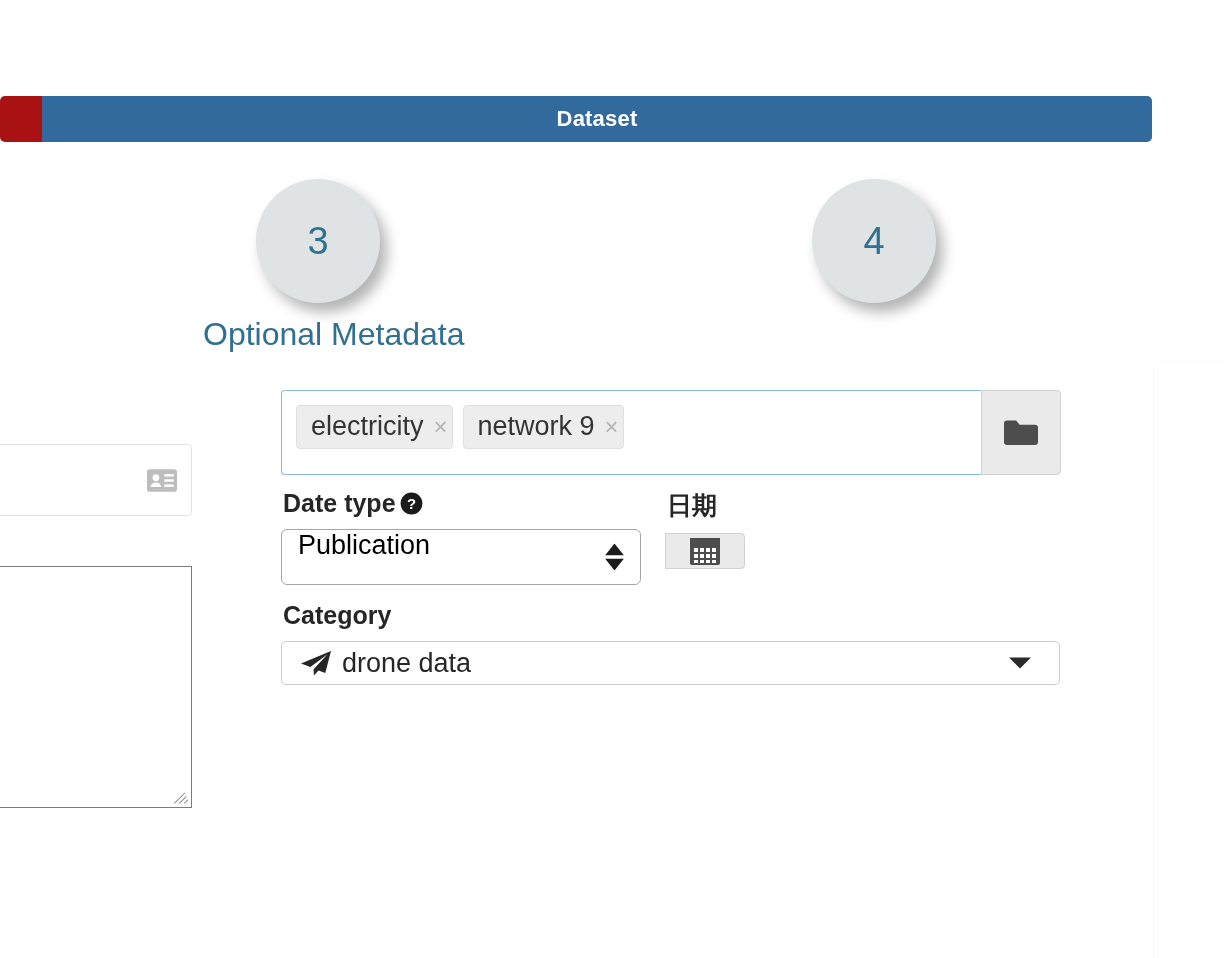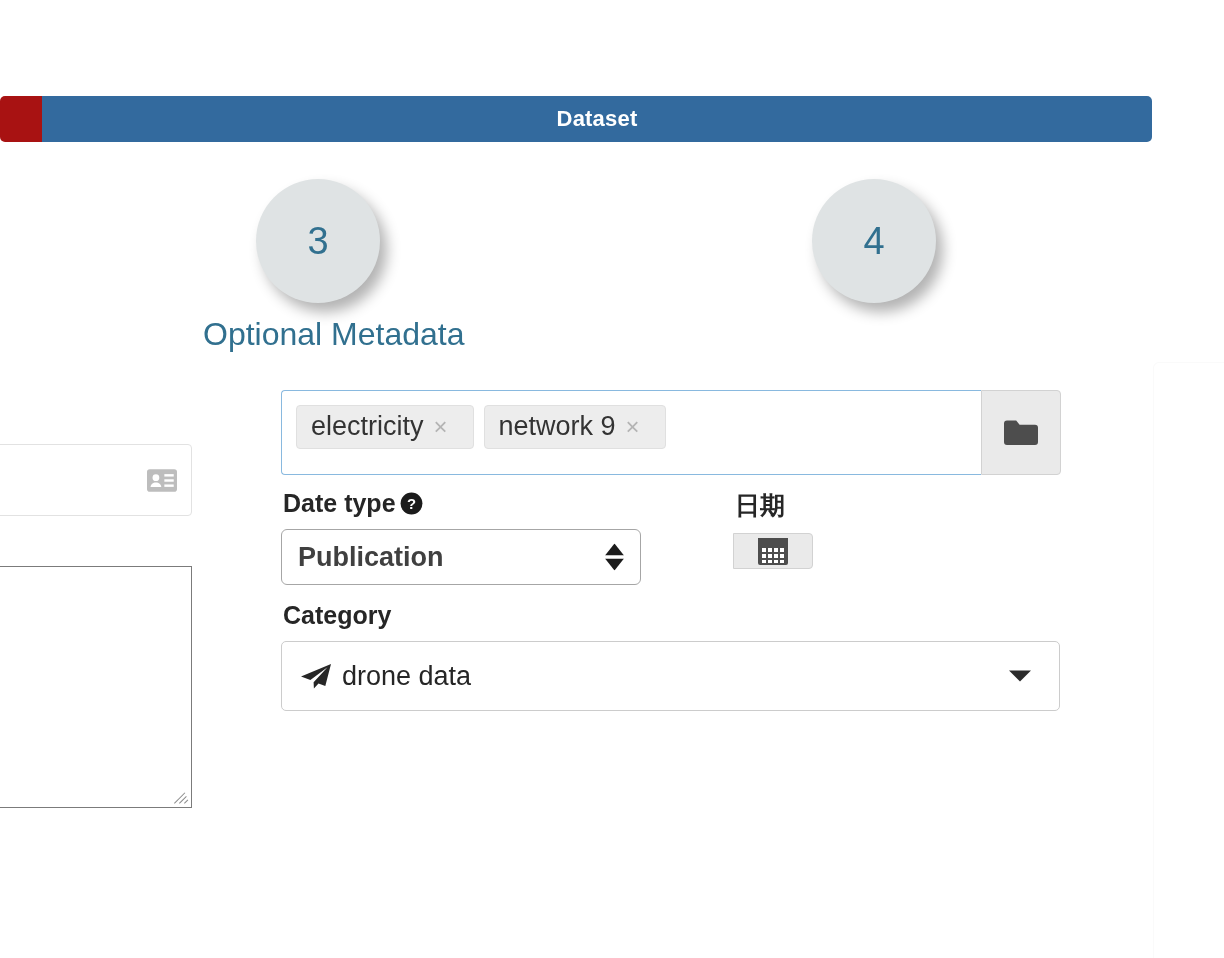--- a/index.html
+++ b/index.html
@@ -117,60 +117,59 @@
     border-top-left-radius: 4px; border-bottom-left-radius: 4px;
     background: #fff;
     padding: 14px 10px 0 14px;
     display: flex; align-items: flex-start; gap: 10px;
   }
   .tag {
     display: inline-flex; align-items: center; gap: 10px;
     background: #ededed;
     border: 1px solid #e0e0e0;
     border-radius: 4px;
-    padding: 5px 25px 6px 14px;
+    padding: 5px 4px 6px 14px;
     font-size: 27px;
     color: #333;
     line-height: 1.15;
   }
   .tag-x { color: #b4b4b4; font-size: 24px; cursor: pointer; }
 
   .addon-btn {
     width: 80px;
     background: #eaeaea;
     border: 1px solid #d2d2d2;
     border-top-right-radius: 4px; border-bottom-right-radius: 4px;
     display: flex; align-items: center; justify-content: center;
     cursor: pointer;
   }
 
   .row2 { display: flex; margin-top: 14px; gap: 0; }
   .col-left  { width: 360px; }
-  .col-right { width: 360px; margin-left: 92px; }
+  .col-right { width: 360px; margin-left: 24px; }
 
   .flabel {
     font-size: 25px;
     font-weight: 700;
     color: #262626;
     margin: 0 0 11px 2px;
     display: flex; align-items: center; gap: 4px;
   }
   .help-icon { display:inline-block; width:23px; height:23px; }
 
   .select-native {
     width: 360px; height: 56px;
     border: 1px solid #a6a6a6;
     border-radius: 6px;
     background: #fff;
-    display: flex; align-items: center;
+    display: flex; 
     padding: 0 14px 0 16px;
-    font-size: 27px; color: #404040;
+    font-size: 27px; color: #000000;
     position: relative;
     cursor: pointer;
-    font-weight: bold;
   }
   .spin-arrows {
     position: absolute; right: 16px; top: 50%;
     transform: translateY(-50%);
     display: flex; flex-direction: column; gap: 3px;
   }
 
   .date-group { display: flex; align-items: stretch; }
   .date-input {
     width: 272px; height: 62px;
@@ -188,21 +187,21 @@
     width: 80px;
     background: #eaeaea;
     border: 1px solid #d2d2d2;
     border-top-right-radius: 4px; border-bottom-right-radius: 4px;
     display: flex; align-items: center; justify-content: center;
     cursor: pointer;
   }
 
   .wide-block { margin-top: 16px; }
   .wide-select {
-    width: 779px; height: 70px;
+    width: 779px; height: 44px;
     border: 1px solid #cccccc;
     border-radius: 5px;
     background: #fff;
     display: flex; align-items: center;
     padding: 0 18px 0 18px;
     font-size: 27px; color: #262626;
     position: relative;
     cursor: pointer;
   }
   .wide-select .txt { display: flex; align-items: center; gap: 10px; }

